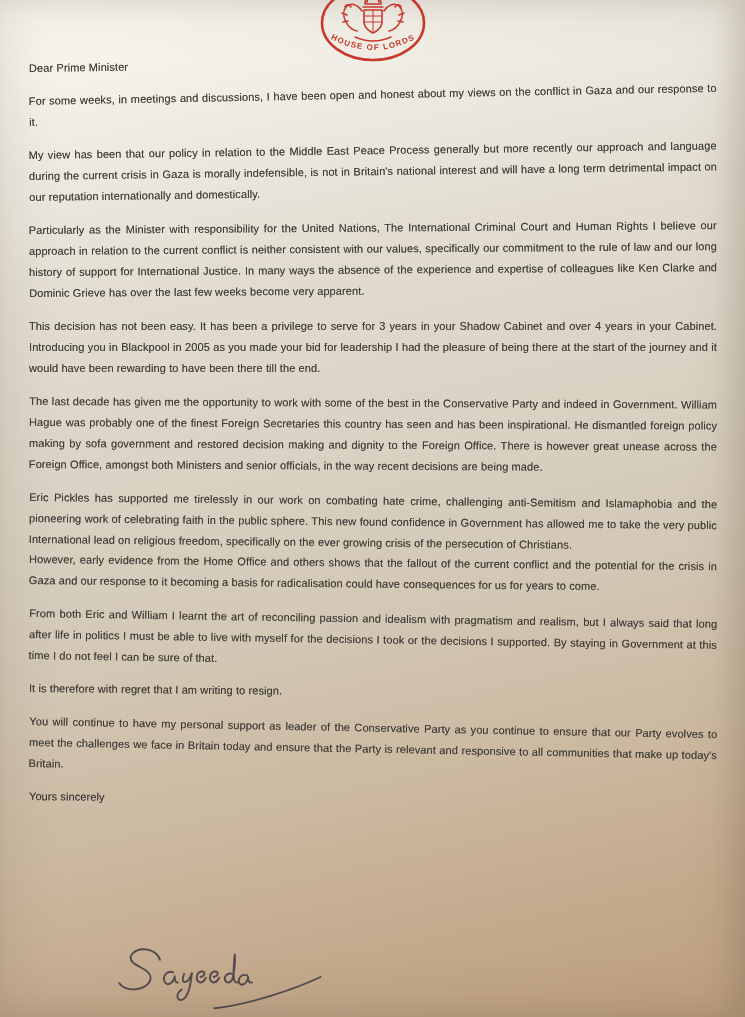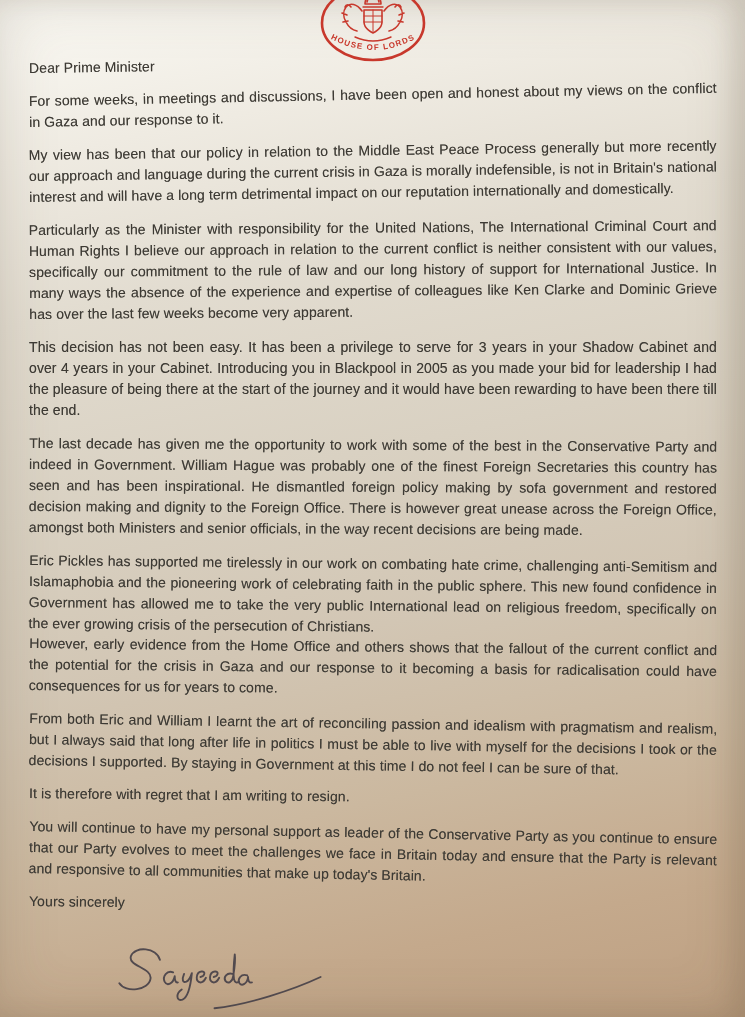--- a/index.html
+++ b/index.html
@@ -14,21 +14,21 @@
       #fbfaf5 0%, #efebe2 14%, #e2dcd0 28%,
       #d9d1c2 45%, #d2c6b4 60%, #cbb89f 75%,
       #c4a98c 88%, #bd9f81 100%);
     box-shadow:inset 0 0 60px rgba(90,70,50,.18), inset -14px 0 22px rgba(90,70,50,.12);
     color:#3d3a34;
   }
   .crest{position:absolute;left:313px;top:-15px;width:120px;height:78px;}
   .crest svg{display:block;width:100%;height:100%;}
   .body-text{
     position:absolute;left:29px;top:58px;width:688px;
-    font-size:14px;line-height:21px;letter-spacing:.1px;
+    font-size:11px;line-height:21px;letter-spacing:.1px;
     text-shadow:0 0 .6px rgba(61,58,52,.55);
   }
   p{margin:0 0 12px 0;text-align:justify;}
   p.nogap{margin-top:-1px;}
   p.salutation, p.closing, p.single{text-align:left;}
   .r-n12{transform:rotate(-1.1deg);transform-origin:left center;}
   .r-n08{transform:rotate(-0.8deg);transform-origin:left center;}
   .r-n04{transform:rotate(-0.4deg);transform-origin:left center;}
   .r-000{transform:rotate(0deg);}
   .r-p03{transform:rotate(0.3deg);transform-origin:left center;}

